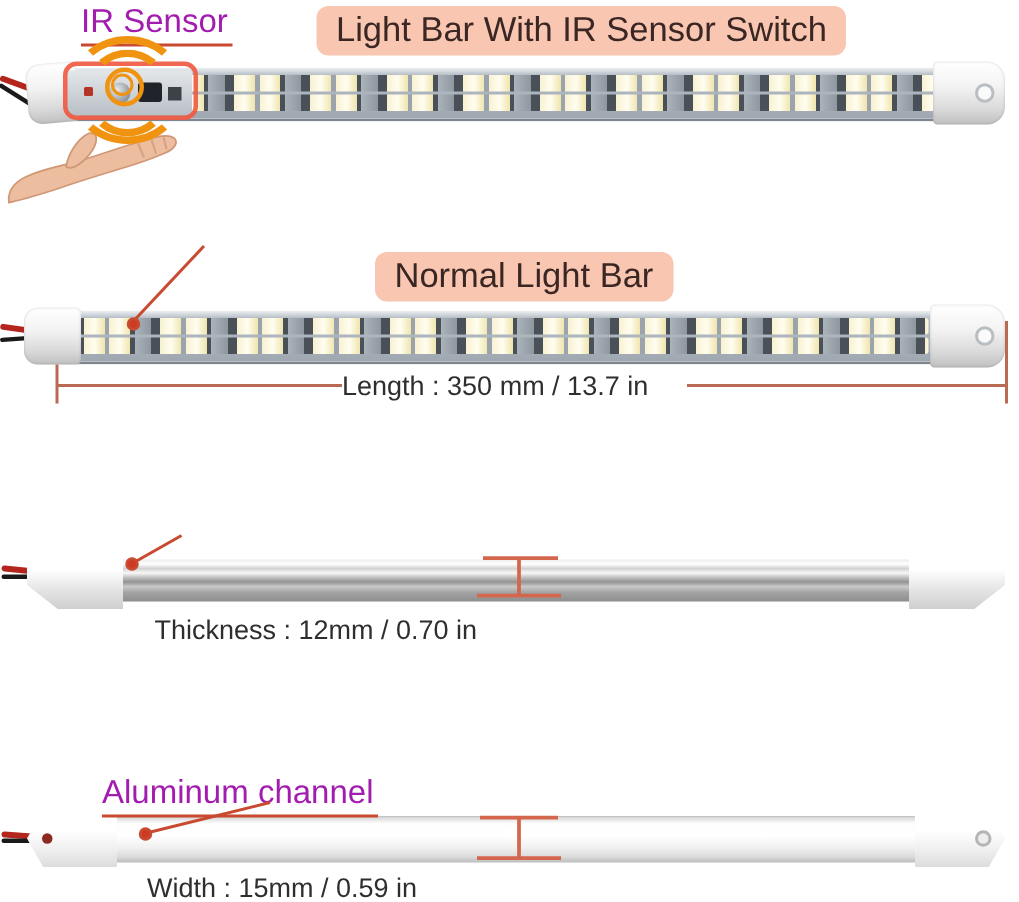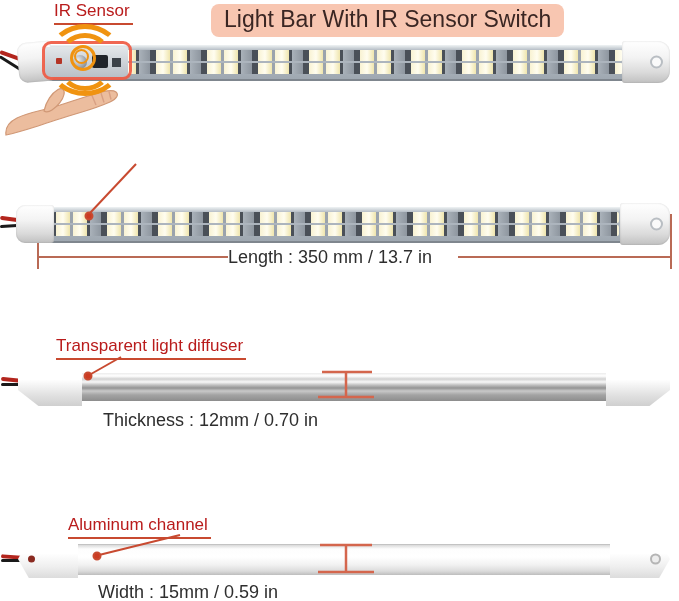--- a/index.html
+++ b/index.html
@@ -1,21 +1,21 @@
 <!DOCTYPE html>
 <html><head>
 <meta charset="utf-8">
 <style>
   html,body{margin:0;padding:0;background:#fff;}
   .canvas{position:relative;width:679px;height:601px;background:#ffffff;overflow:hidden;
           font-family:"Liberation Sans",sans-serif;}
   .overlay{position:absolute;left:0;top:0;z-index:7;pointer-events:none;}
 
   
-  .lbl{position:absolute;font-size:17px;color:#b91c1c;border-bottom:2px solid #c84a30;
+  .lbl{position:absolute;font-size:22px;color:#a21caf;border-bottom:2px solid #c84a30;
        padding:0 3px 2px 0;white-space:nowrap;z-index:4;}
   .pill{position:absolute;font-size:23px;color:#3a2623;background:#f8c6b1;border-radius:8px;
         padding:2px 13px 4px;white-space:nowrap;z-index:4;}
   .dim{position:absolute;font-size:18px;color:#2e2e2e;white-space:nowrap;text-align:left;z-index:4;}
 
   
   .bar{position:absolute;}
   .cap{position:absolute;background:linear-gradient(180deg,#ffffff 0%,#f3f3f3 40%,#dadada 75%,#c0c0c0 100%);
        box-shadow:inset 0 0 2px rgba(0,0,0,.18);z-index:1;}
   .cap-l{border-radius:9px 3px 3px 9px;}
@@ -144,37 +144,37 @@
   <div class="ring" style="left:70px;top:45px;width:20px;height:20px;"></div>
   <div class="ring" style="left:74px;top:49px;width:11px;height:11px;border-width:2.5px;"></div>
 
   <svg class="hand" width="125" height="52" viewBox="0 0 125 52">
     <path d="M2,51 C1,44 5,38 13,34 C23,29 35,27 46,24 C61,20 76,14 91,10 C100,7 108,5 112,8 C115,10.5 113,15 106,18 C98,21.5 88,25 78,28 C63,32.5 48,37 34,42 C23,45.5 12,49 2,51 Z" fill="#ecbd9e" stroke="#d09876" stroke-width="1.2"></path>
     <path d="M40,27 C42,17 48,9 54,5.5 C58,3.5 61,5.5 60,10.5 C59,15.5 54,22 48,26 C45,28 42,28.5 40,27 Z" fill="#ecbd9e" stroke="#d09876" stroke-width="1.2"></path>
     <path d="M88,11.5 L92,21 M97,9 L100,18.5 M105,7.5 L107,15.5" stroke="#d8a084" stroke-width="1.4" fill="none"></path>
   </svg>
 
 
+  <div class="pill" style="left:250px;top:168px;">Normal Light Bar</div>
 
   <div class="bar" style="left:16px;top:203px;width:654px;height:42px;">
     <div class="wire wire-red" style="left:-16px;top:15px;width:34px;transform:rotate(8deg);"></div>
     <div class="wire wire-black" style="left:-16px;top:21px;width:34px;transform:rotate(-4deg);"></div>
     <div class="cap cap-l" style="left:0;top:2px;width:38px;height:38px;"></div>
     <div class="led-body" style="left:34px;right:48px;top:4px;height:34px;">
       <div class="led-row r1"></div>
       <div class="led-row r2"></div>
     </div>
     <div class="cap cap-r" style="right:0;top:0;width:50px;height:42px;">
       <div class="hole"></div>
     </div>
   </div>
 
   <div class="dim" style="left:228px;top:247px;width:230px;">Length : 350 mm / 13.7 in</div>
 
-  <div class="lbl" style="left:56px;top:336px;">Transparent light diffuser</div>
 
   <div class="bar" style="left:18px;top:368px;width:652px;height:38px;">
     <div class="wire wire-red" style="left:-17px;top:10px;width:24px;transform:rotate(6deg);"></div>
     <div class="wire wire-black" style="left:-17px;top:15px;width:24px;"></div>
     <div class="cap3l"></div>
     <div class="body3"></div>
     <div class="cap3r"></div>
   </div>
 
   <div class="dim" style="left:103px;top:410px;width:360px;">Thickness : 12mm / 0.70 in</div>

